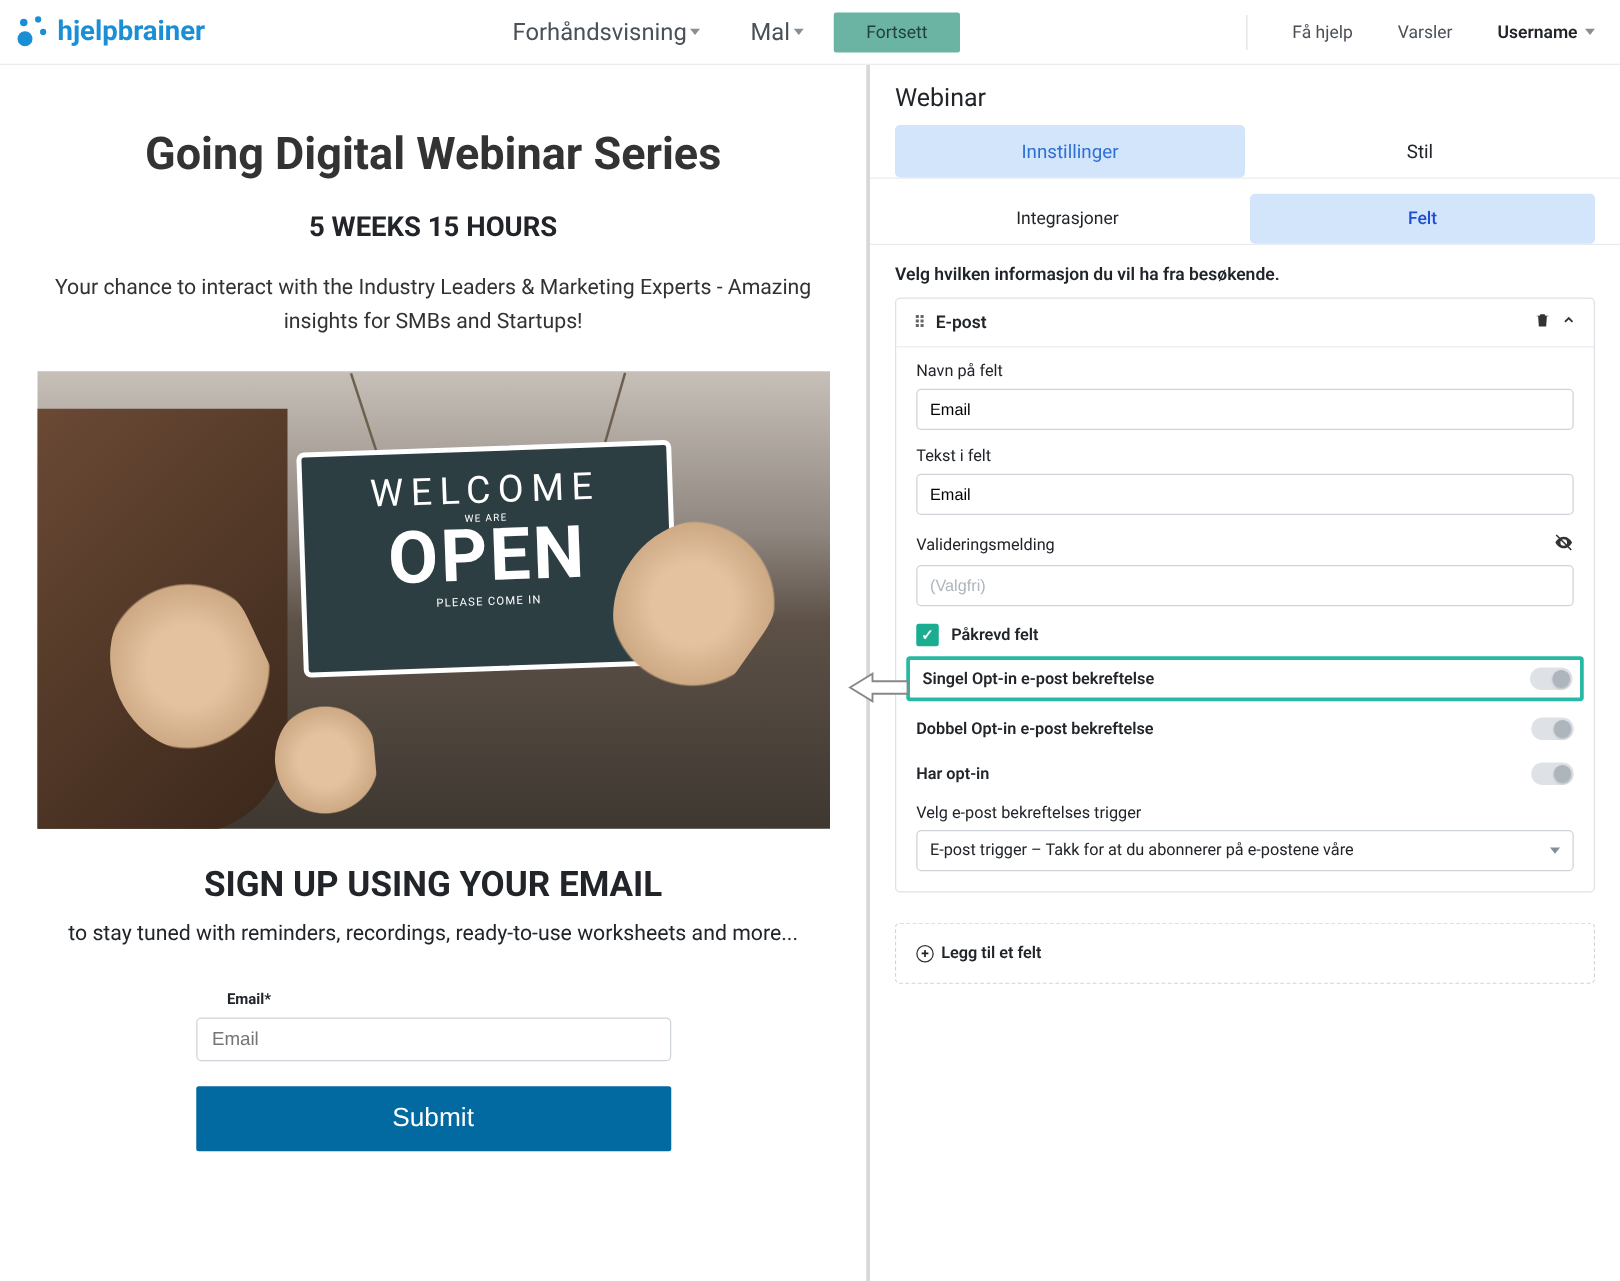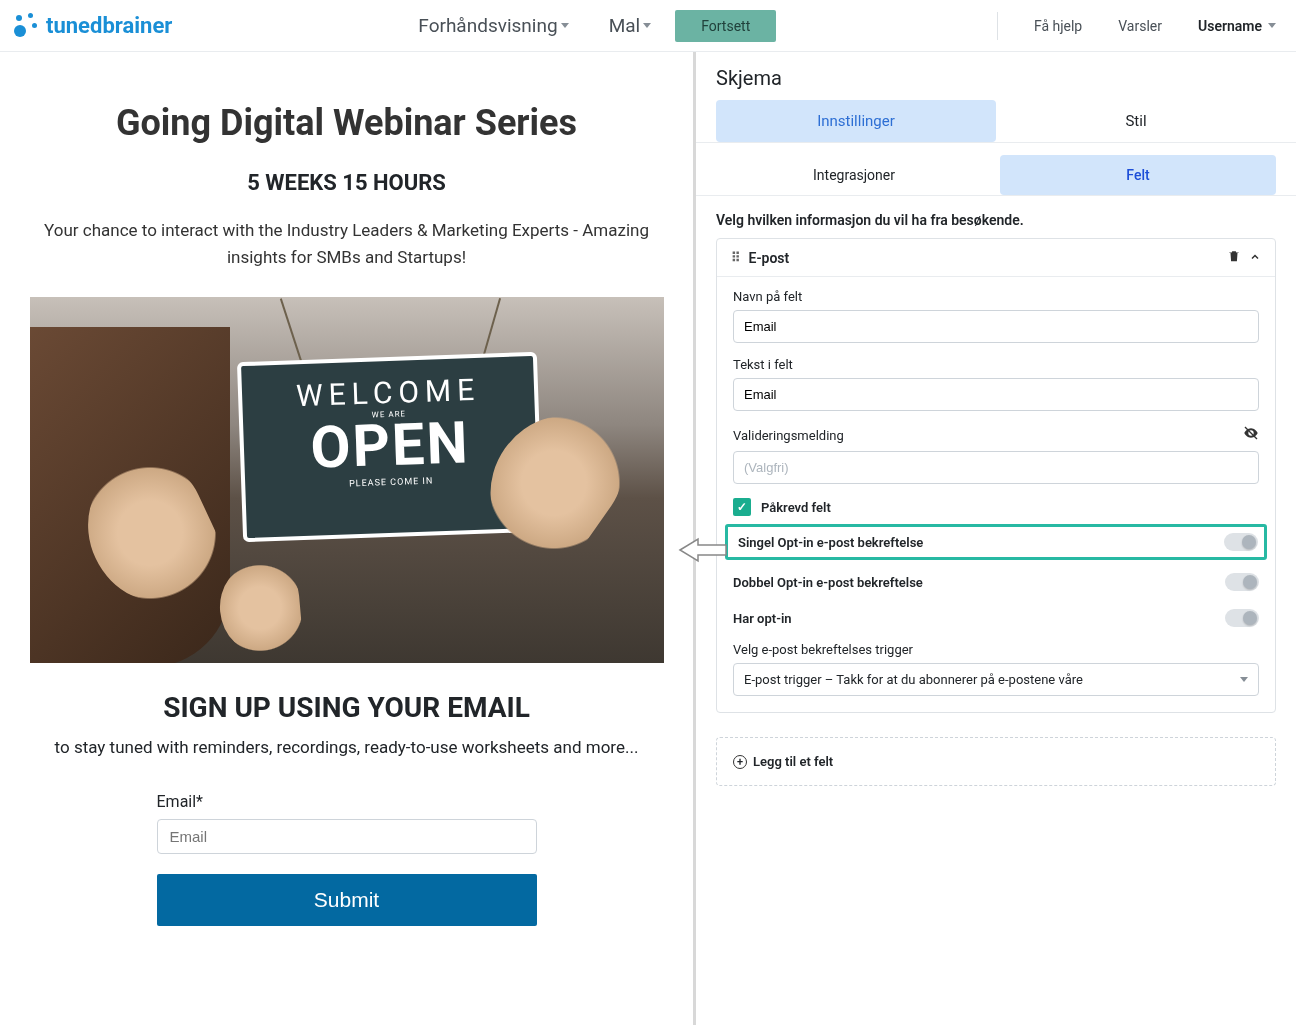--- a/index.html
+++ b/index.html
@@ -116,21 +116,21 @@
     .rope.r1 { left: 260px; transform: rotate(-18deg); }
     .rope.r2 { left: 460px; transform: rotate(16deg); }
     .hand { position: absolute; width: 120px; height: 140px; background: radial-gradient(circle,#e4c2a0 35%,#cda984 70%,transparent 72%); border-radius: 50% 40% 30% 50%; }
     .hand.h1 { left: 60px; bottom: 60px; transform: rotate(-25deg); }
     .hand.h2 { right: 50px; bottom: 110px; transform: rotate(35deg); }
     .hand.h3 { left: 190px; bottom: 10px; transform: rotate(-5deg); width: 80px; height: 90px; }
     .apron { position: absolute; left: -10px; top: 30px; width: 210px; height: 340px; background: linear-gradient(135deg,#6b4a35 0%,#3a271a 100%); border-radius: 0 0 80px 20px; }
     .preview h2 { font-size: 28px; font-weight: 700; margin-bottom: 10px; }
     .preview .sub { font-size: 17px; line-height: 1.6; margin-bottom: 30px; }
     .form-row { width: 380px; margin: 0 auto; text-align: left; }
-    .form-row label { font-size: 16px; font-weight: 400; display: block; margin-bottom: 8px; }
+    .form-row label { font-size: 12px; font-weight: 700; display: block; margin-bottom: 8px; margin-left: 25px; }
     .form-row input {
       width: 100%; padding: 8px 12px; font-size: 15px;
       border: 1px solid #ced4da; border-radius: 4px;
       color: #6c757d;
     }
     .submit-btn {
       width: 380px; margin: 20px auto 0;
       background: #0369a1; color: #fff;
       padding: 14px; font-size: 21px;
       border: none; border-radius: 2px; cursor: pointer;
@@ -296,21 +296,21 @@
 <body>
 
 <div class="topbar">
   <div class="logo">
     <div class="logo-dots">
       <span class="d d1"></span>
         <span class="d d2"></span>
         <span class="d d3"></span>
         <span class="d d4"></span>
     </div>
-    <span><span class="logo-text">tuned</span><span class="logo-text dark">brainer</span></span>
+    <span><span class="logo-text">hjelp</span><span class="logo-text dark">brainer</span></span>
   </div>
   <div class="nav-center">
     <div class="nav-item">
       <span>Forhåndsvisning</span>
       <span class="caret-down"></span>
     </div>
     <div class="nav-item">
       <span>Mal</span>
       <span class="caret-down"></span>
     </div>
@@ -353,21 +353,21 @@
       <input type="text" placeholder="Email" style="">
     </div>
     <button class="submit-btn">Submit</button>
   </div>
 
   <div class="side">
     <svg class="arrow-annotation" width="50" height="26">
       <polygon points="2,13 20,2 20,8 48,8 48,18 20,18 20,24" fill="#fff" stroke="#888" stroke-width="1.5"></polygon>
     </svg>
     <div class="side-scroll">
-      <h3>Skjema</h3>
+      <h3>Webinar</h3>
       <div class="tabs-primary">
         <div class="tab-p active">Innstillinger</div>
         <div class="tab-p">Stil</div>
       </div>
       <div class="tabs-secondary">
         <div class="tab-s">Integrasjoner</div>
         <div class="tab-s active">Felt</div>
       </div>
       <div class="panel-desc">Velg hvilken informasjon du vil ha fra besøkende.</div>
 

